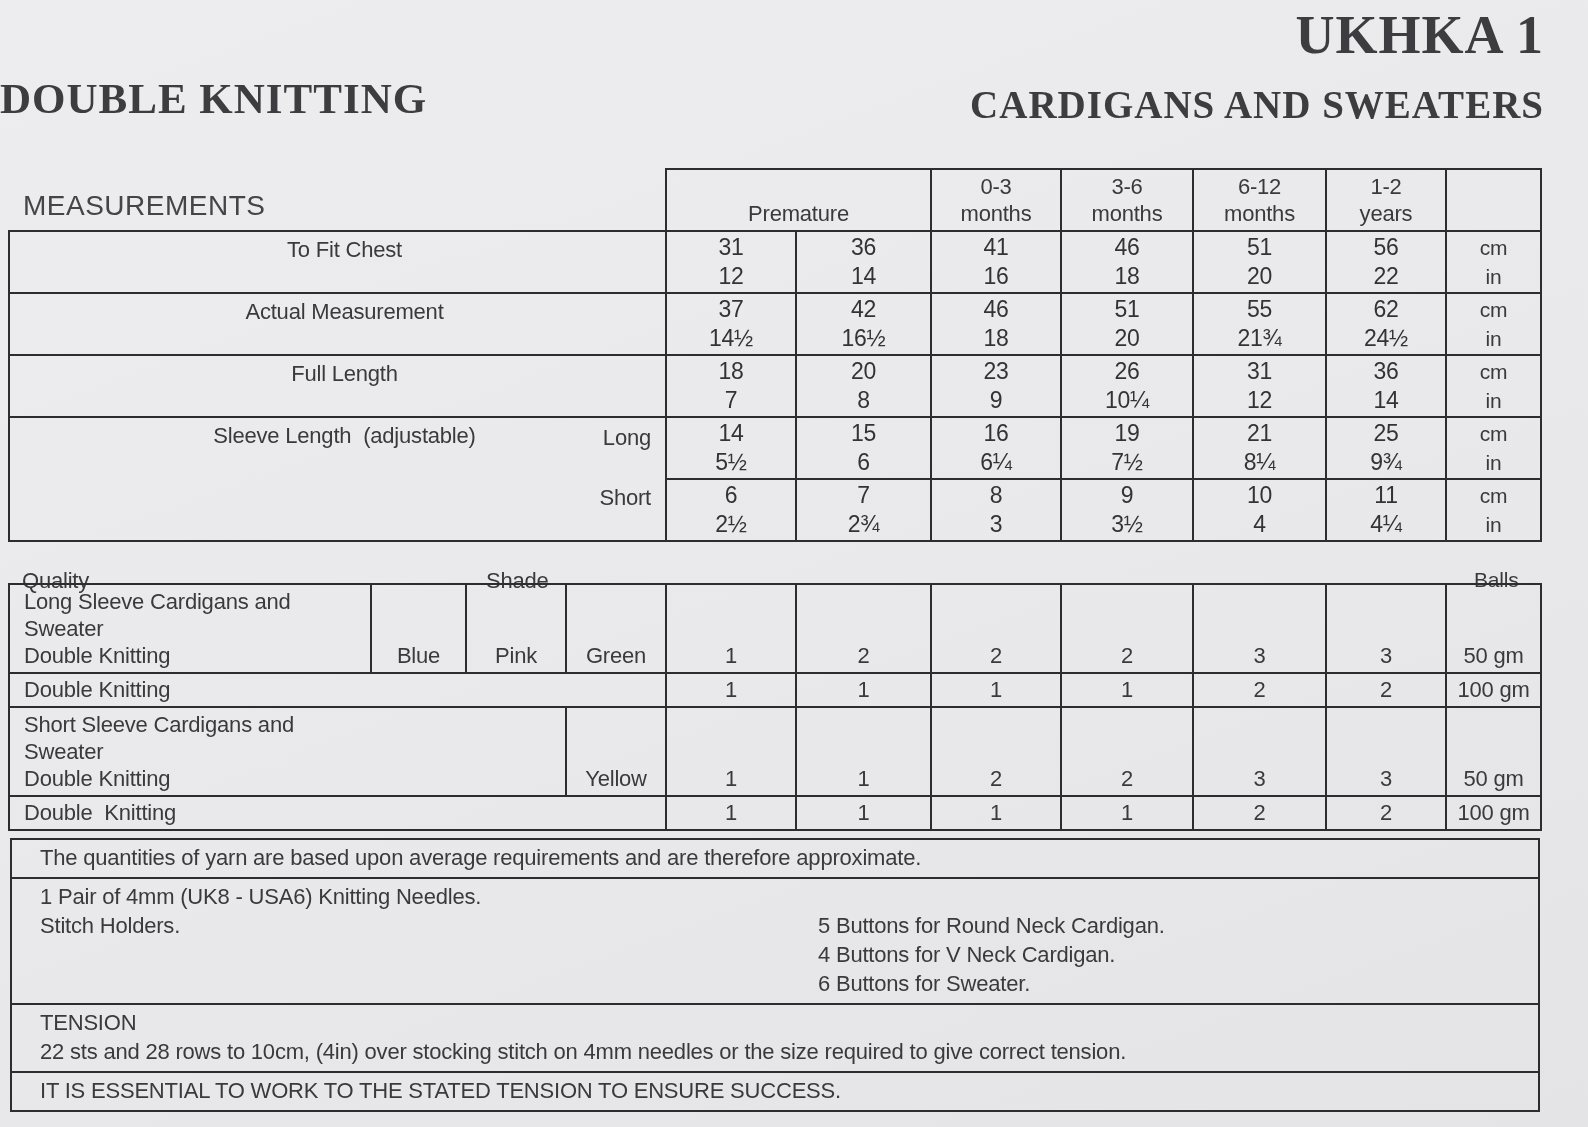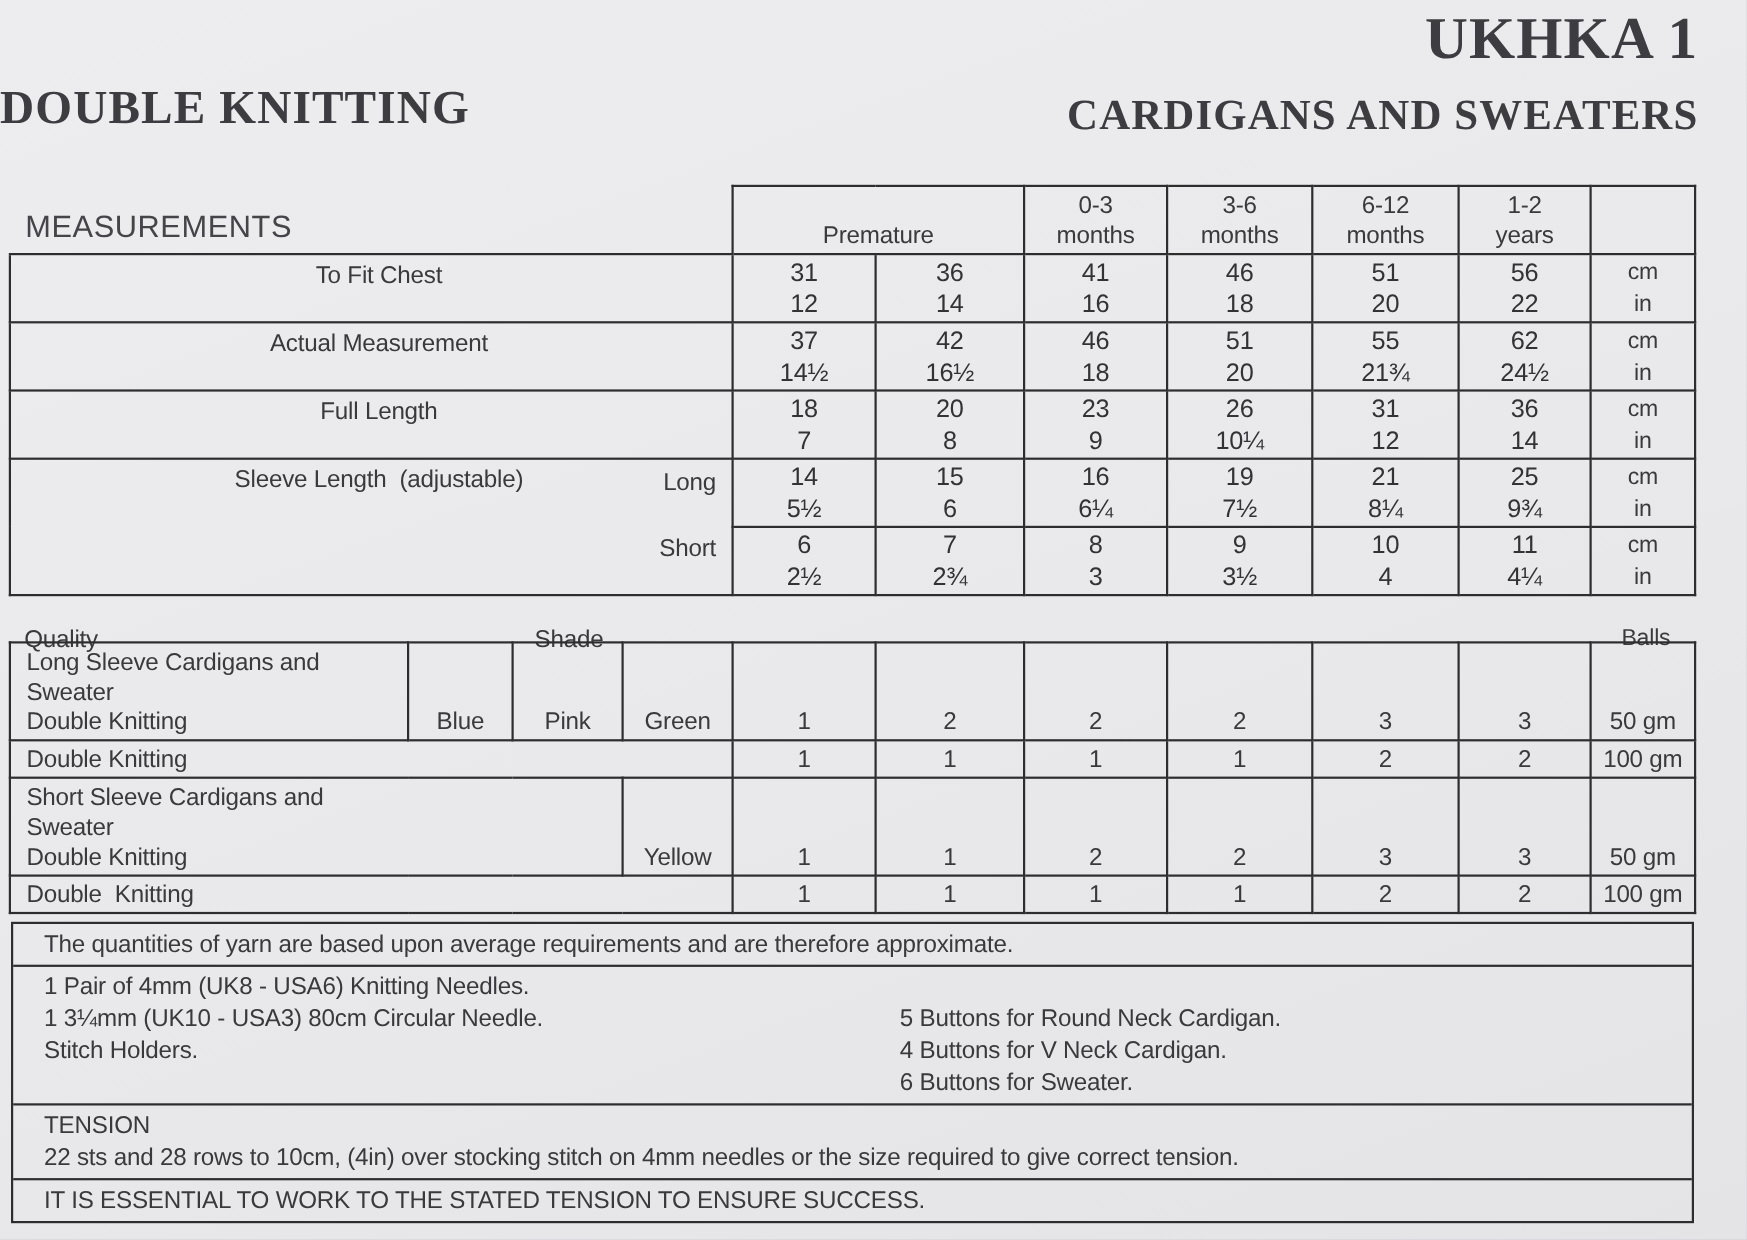--- a/index.html
+++ b/index.html
@@ -347,21 +347,20 @@
     </table>
 
   <div class="notes">
     <div class="nsec bordered">
       <div class="nline">The quantities of yarn are based upon average requirements and are therefore approximate.</div>
     </div>
     <div class="nsec bordered">
       <div class="materials-grid">
         <div class="ncol-left">
           <div class="nline">1 Pair of 4mm (UK8 - USA6) Knitting Needles.</div>
-          <div class="nline">1 3¼mm (UK10 - USA3) 80cm Circular Needle.</div>
           <div class="nline">Stitch Holders.</div>
         </div>
         <div class="ncol-right">
           <div class="nline">5 Buttons for Round Neck Cardigan.</div>
           <div class="nline">4 Buttons for V Neck Cardigan.</div>
           <div class="nline">6 Buttons for Sweater.</div>
         </div>
       </div>
     </div>
     <div class="nsec bordered">

